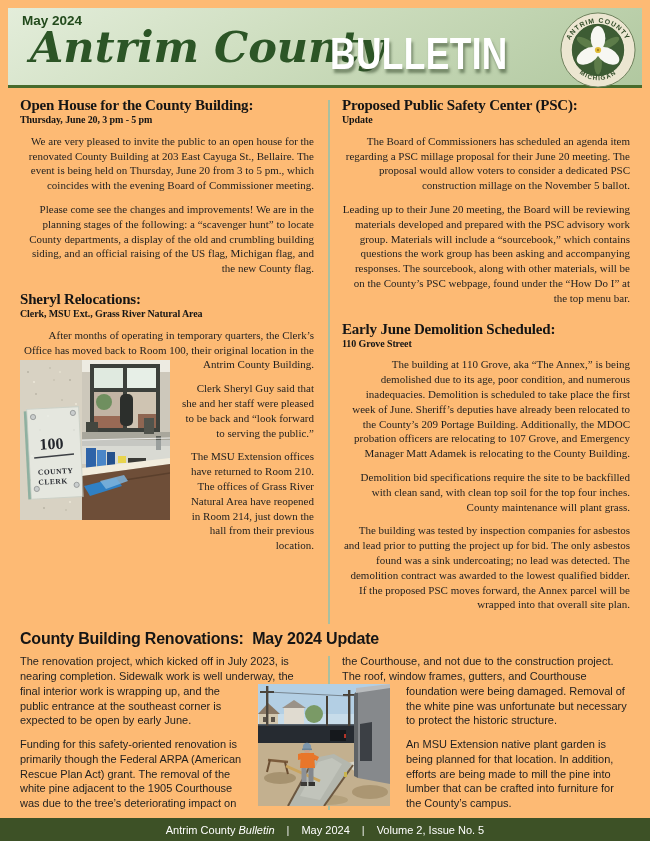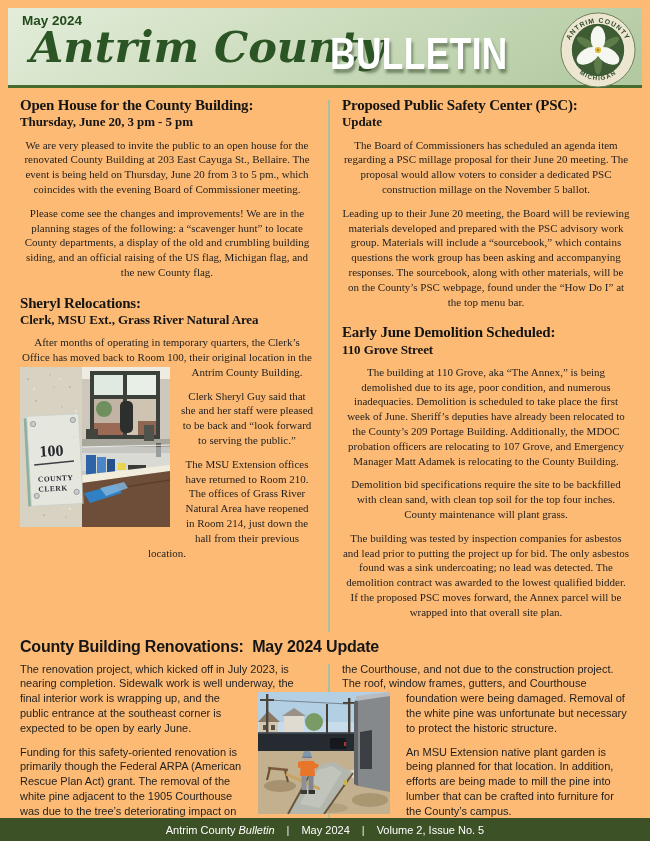--- a/index.html
+++ b/index.html
@@ -20,22 +20,22 @@
 
   
   .main{position:absolute;left:20px;top:96px;width:610px;}
   .cols{display:flex;align-items:stretch;}
   .col-left{width:294px;flex:0 0 294px;}
   .col-divider{flex:0 0 2px;background:#a9bfa0;margin:4px 12px 2px 14px;}
   .col-right{flex:1 1 auto;min-width:0;}
 
   .article{margin:0 0 14px 0;font-family:Liberation Serif, serif;}
   .article h1{margin:0;font-size:15px;line-height:1.22;color:#151515;letter-spacing:-0.2px;}
-  .article h2{margin:0 0 7px 0;font-size:13px;line-height:1.25;color:#151515;letter-spacing:-0.1px;}
-  .article p{margin:0 0 9px 0;font-size:11px;line-height:14.8px;text-align:center;}
+  .article h2{margin:0 0 7px 0;font-size:10px;line-height:1.25;color:#151515;letter-spacing:-0.1px;}
+  .article p{margin:0 0 9px 0;font-size:11px;line-height:14.8px;text-align:right;}
 
   
   .clerk-float{float:left;width:160px;height:196px;
     shape-outside:polygon(0 32px,100% 32px,100% 100%,0 100%);}
   .clerk-float svg{display:block;margin-top:32px;}
 
   
   .reno{margin-top:2px;}
   .reno h1{margin:4px 0 6px 0;font-size:16px;color:#151515;letter-spacing:-0.2px;}
   .reno-cols{position:relative;display:flex;align-items:stretch;}

